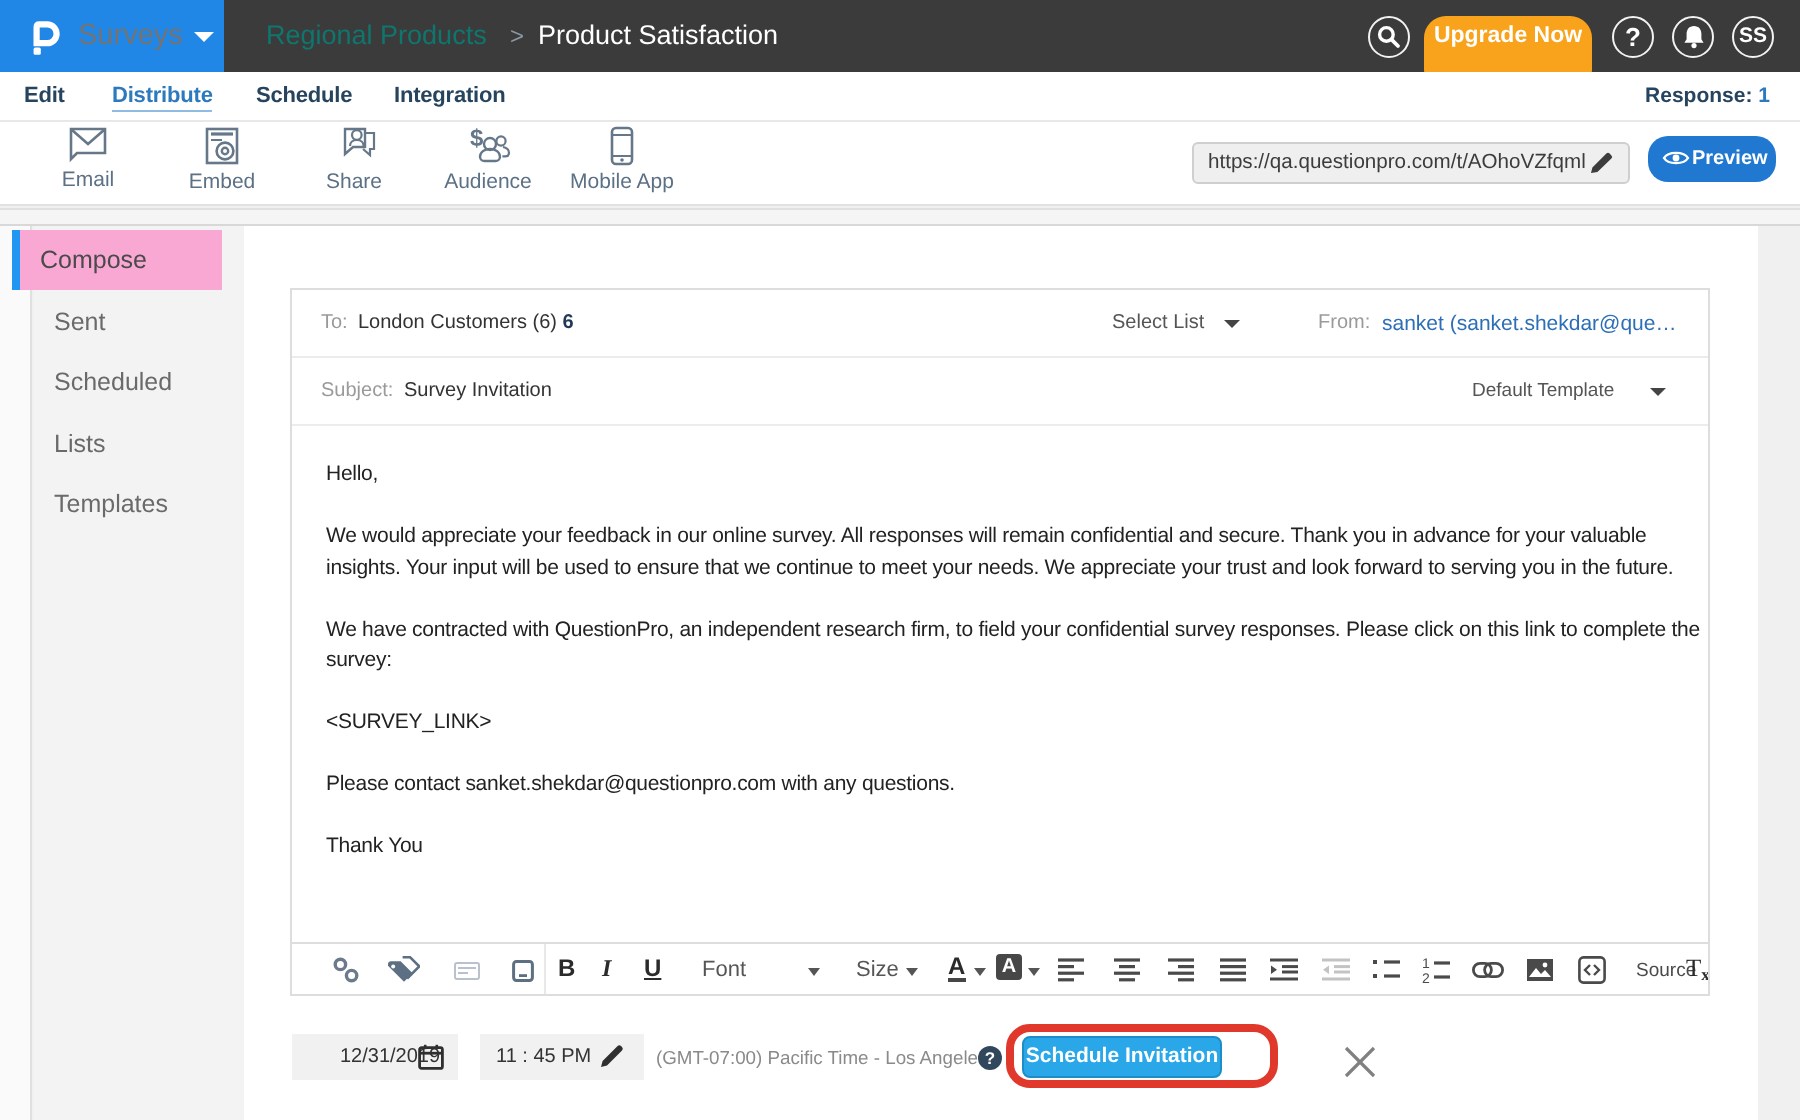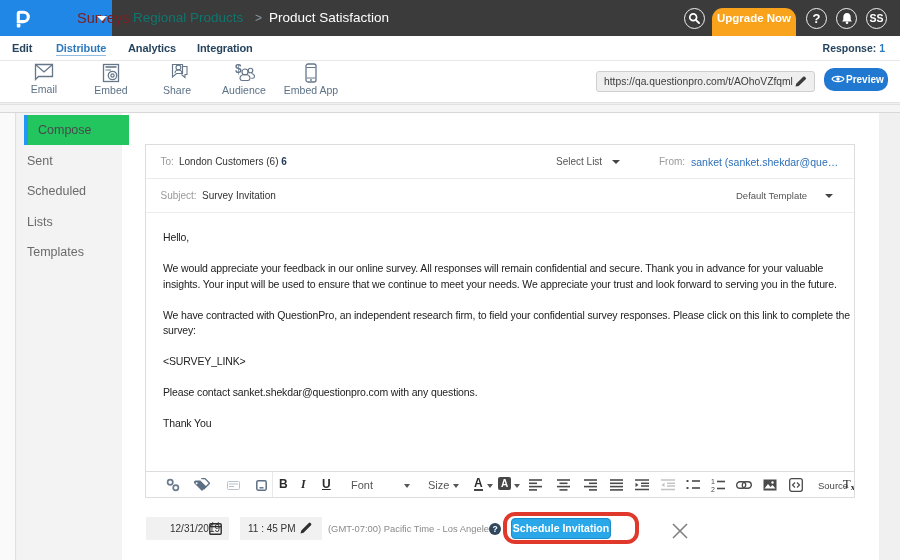--- a/index.html
+++ b/index.html
@@ -4,21 +4,21 @@
 <style>
 * { margin:0; padding:0; box-sizing:border-box; }
 html,body { width:900px; height:560px; overflow:hidden; background:#f0f0f0;
   font-family:"Liberation Sans", sans-serif; }
 .abs { position:absolute; }
 #stage { position:relative; width:900px; height:560px; }
 
 
 #topbar { left:0; top:0; width:900px; height:36px; background:#3b3b3b; }
 #logoblock { left:0; top:0; width:112px; height:36px; background:#2187e7; }
-#surveys { left:39px; top:10px; color:#7f1d1d; font-size:14.5px;margin-left:38px; }
+#surveys { left:39px; top:10px; color:#737373; font-size:14.5px; }
 #surveyscaret { left:97px; top:16px; width:0; height:0;
   border-left:5px solid transparent; border-right:5px solid transparent; border-top:5px solid #fff; }
 #crumb1 { left:133px; top:10px; color:#0f766e; font-size:13.5px; }
 #crumbsep { left:255px; top:11px; color:#8a98a4; font-size:12px; }
 #crumb2 { left:269px; top:10px; color:#fff; font-size:13.5px; }
 .circ { border:1.5px solid #f2f2f2; border-radius:50%; }
 #upgrade { left:712px; top:8px; width:84px; height:38px; background:#f9a31c; border-radius:11px;
   color:#fff; font-size:11.5px; font-weight:bold; text-align:center; line-height:21px; }
 #ssavatar { left:866px; top:8px; width:21px; height:21px; color:#fff; font-size:10.5px;
   font-weight:bold; text-align:center; line-height:19px; }
@@ -41,21 +41,21 @@
   line-height:19px; padding-left:7px; }
 #previewbtn { left:824px; top:68px; width:64px; height:23px; background:#2078d0; border-radius:10px;
   color:#fff; font-size:10px; font-weight:bold; text-align:left; line-height:23px; }
 #grayband { left:0; top:104px; width:900px; height:9px; background:#f5f5f5; border-top:1px solid #e0e0e0; border-bottom:1px solid #d8d8d8; }
 
 
 #contentbg { left:17px; top:113px; width:862px; height:447px; background:#fff; }
 #leftmargin { left:0; top:113px; width:16px; height:447px; background:#fafafa; border-right:1px solid #e0e0e0; }
 #sidebar { left:17px; top:113px; width:105px; height:447px; background:#f3f3f3; }
 .sideitem { position:absolute; left:10px; font-size:12.5px; color:#6a6a6a; }
-#composerow { left:24px; top:115px; width:105px; height:30px; background:#22c55e; border-left:4px solid #2196f3; }
+#composerow { left:6px; top:115px; width:105px; height:30px; background:#f9a8d4; border-left:4px solid #2196f3; }
 #composerow span { position:absolute; left:10px; top:8px; font-size:12.5px; color:#4a4a4a; }
 
 
 #card { left:145px; top:144px; width:710px; height:354px; background:#fff; border:1px solid #ddd; overflow:hidden; }
 .cardrow { position:absolute; left:0; width:708px; height:34px; border-bottom:1px solid #ececec; }
 .graylbl { color:#9a9a9a; font-size:10px; }
 .darktxt { color:#333; font-size:10px; }
 .caret { position:absolute; width:0; height:0; border-left:4px solid transparent;
   border-right:4px solid transparent; border-top:4px solid #444; }
 #bodytext { position:absolute; left:17px; top:85px; font-size:10.5px; white-space:nowrap; letter-spacing:-0.14px;
@@ -97,21 +97,21 @@
   <div class="abs circ" style="left:836px;top:8px;width:21px;height:21px"></div>
   <svg class="abs" style="left:841px;top:12px" width="12" height="13" viewBox="0 0 12 13">
     <path d="M6 1 C3.6 1 2.3 2.8 2.3 5 L2.3 7.6 L1.2 9.4 L10.8 9.4 L9.7 7.6 L9.7 5 C9.7 2.8 8.4 1 6 1 Z" fill="#fff"></path>
     <circle cx="6" cy="10.8" r="1.3" fill="#fff"></circle>
   </svg>
   <div class="abs circ" id="ssavatar">SS</div>
 
   <div class="abs" id="tabrow"></div>
   <div class="tab" style="left:12px">Edit</div>
   <div class="tab" id="tab-dist" style="left:56px">Distribute</div>
-  <div class="tab" style="left:128px">Analytics</div>
+  <div class="tab" style="left:128px">Schedule</div>
   <div class="tab" style="left:197px">Integration</div>
   <div id="response">Response: <b>1</b></div>
 
   <div class="abs" id="iconrow"></div>
   <div class="distitem" style="left:9px;top:63px">
     <svg width="22" height="19" viewBox="0 0 22 19">
       <path d="M2.5 1.5 h17 v12 h-14 l-3 3 z" fill="none" stroke="#66778a" stroke-width="1.3"></path>
       <path d="M3 2 L11 9 L19 2" fill="none" stroke="#66778a" stroke-width="1.3"></path>
     </svg>
     <div class="lbl">Email</div>
@@ -145,21 +145,21 @@
     </svg>
     <div class="lbl">Audience</div>
   </div>
   <div class="distitem" style="left:276px;top:63px">
     <svg width="14" height="20" viewBox="0 0 14 20">
       <rect x="2" y="1" width="10" height="18" rx="2" fill="none" stroke="#66778a" stroke-width="1.3"></rect>
       <line x1="2.5" y1="4.5" x2="11.5" y2="4.5" stroke="#66778a" stroke-width="1"></line>
       <line x1="2.5" y1="15" x2="11.5" y2="15" stroke="#66778a" stroke-width="1"></line>
       <circle cx="7" cy="17" r="0.9" fill="#66778a"></circle>
     </svg>
-    <div class="lbl">Embed App</div>
+    <div class="lbl">Mobile App</div>
   </div>
   <div class="abs" id="urlbox">https://qa.questionpro.com/t/AOhoVZfqml</div>
   <svg class="abs" style="left:794px;top:75px" width="13" height="13" viewBox="0 0 13 13">
     <path d="M1.5 11.5 L2.2 8.8 L9.2 1.8 a1.1 1.1 0 0 1 1.6 0 l0.9 0.9 a1.1 1.1 0 0 1 0 1.6 L4.7 11 z" fill="#3c3c3c"></path>
   </svg>
   <div class="abs" id="previewbtn"><span style="margin-left:22px">Preview</span></div>
   <svg class="abs" style="left:831px;top:74px" width="14" height="10" viewBox="0 0 14 10">
     <path d="M1 5 C3 1.6 11 1.6 13 5 C11 8.4 3 8.4 1 5 Z" fill="none" stroke="#fff" stroke-width="1.2"></path>
     <circle cx="7" cy="5" r="1.7" fill="#fff"></circle>
   </svg>

